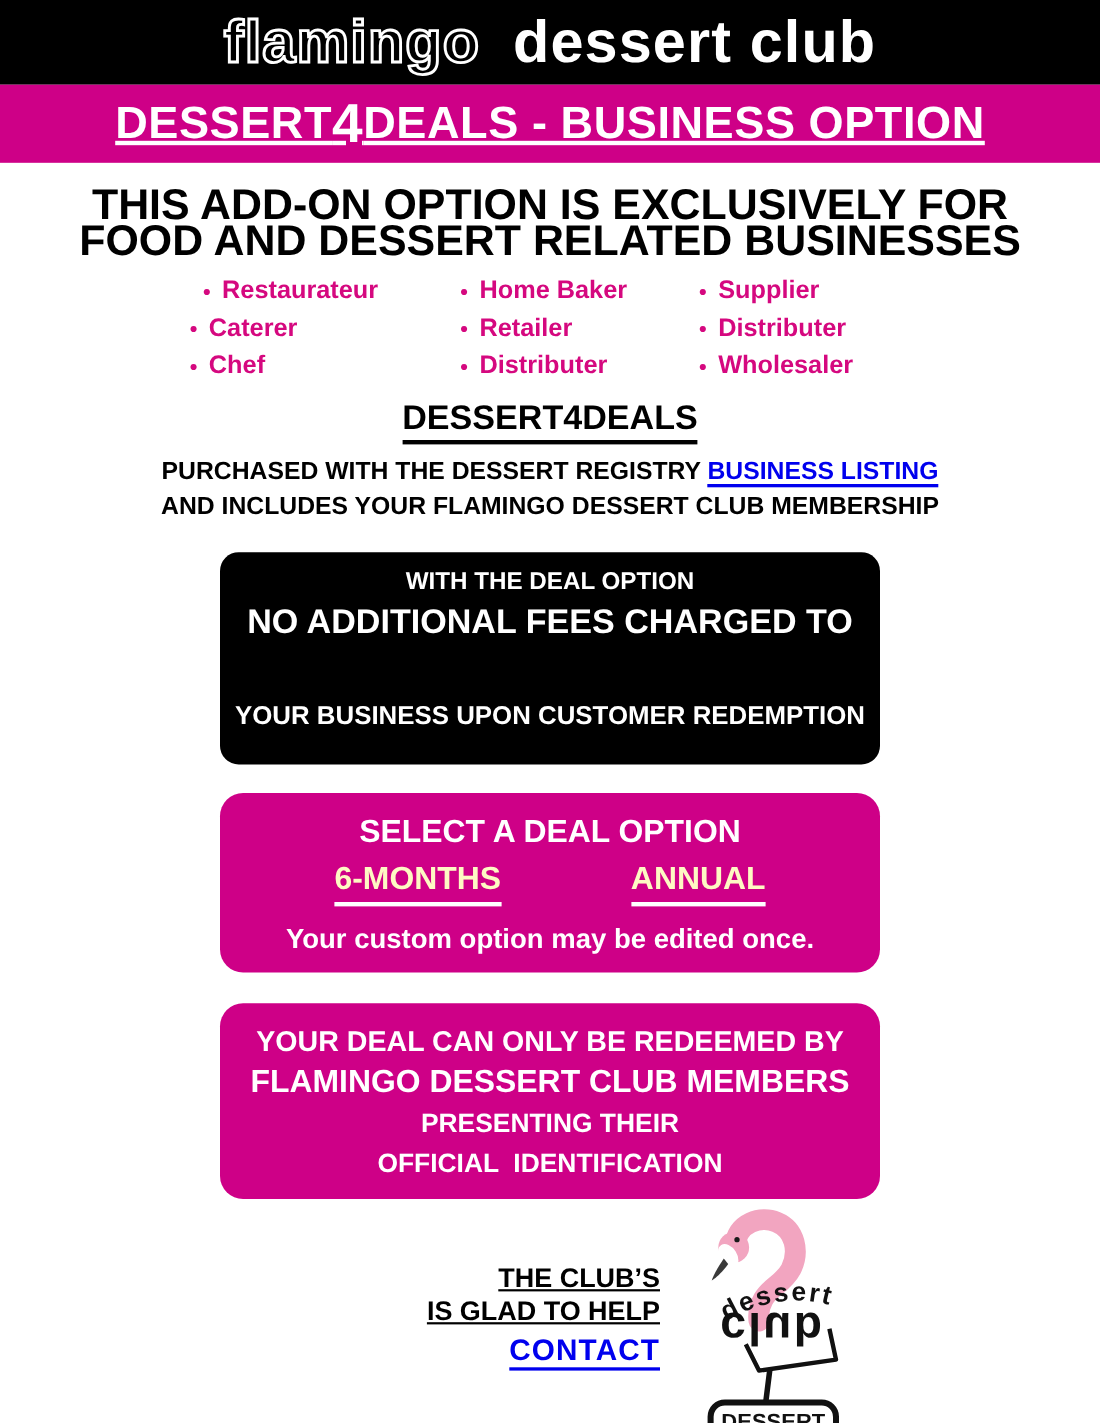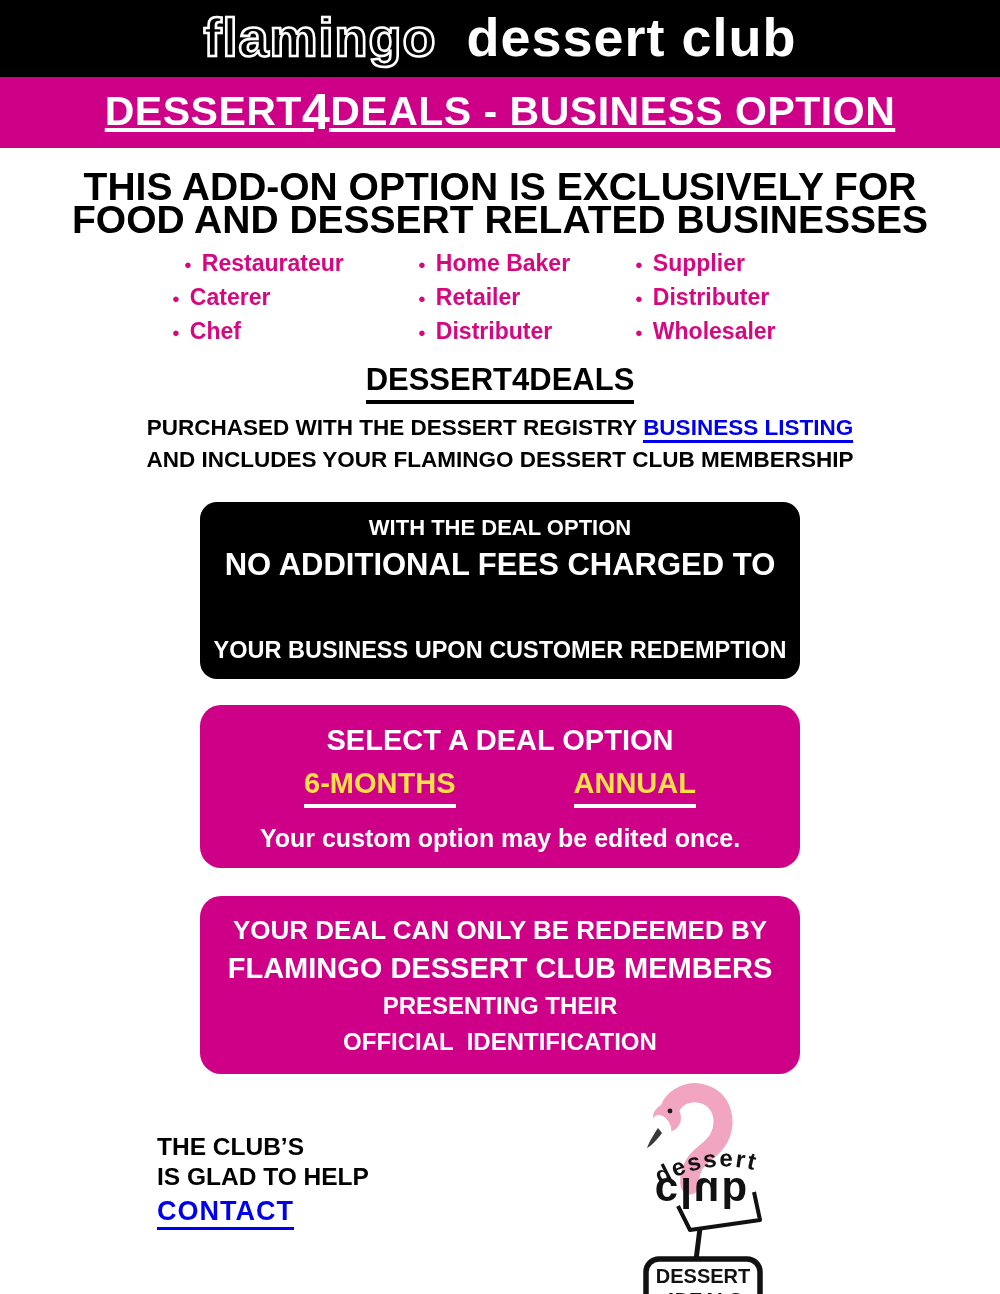--- a/index.html
+++ b/index.html
@@ -36,44 +36,44 @@
   .registry-title { margin-top:14px; text-align:center; }
   .registry-title span {
     display:inline-block; font-weight:bold; font-size:31px;
     border-bottom:4px solid #000; padding-bottom:2px;
   }
   .registry-lines { margin-top:8px; text-align:center; font-weight:bold; font-size:22.5px; line-height:32px; }
   a.blue-link { color:#0000EE; text-decoration:none; border-bottom:3px solid #0000EE; }
   
   .box { width:600px; margin:0 auto; text-align:center; color:#fff; }
   .box-black {
-    margin-top:26px; background:#000; border-radius:17px; padding:10px 8px 12px;
+    margin-top:26px; background:#000; border-radius:17px; padding:10px 8px 28px;
   }
   .box-black .l1 { font-weight:bold; font-size:22px; line-height:32px; }
   .box-black .l2 { font-weight:bold; font-size:31px; line-height:42px; }
   .box-black .l3 { font-weight:bold; font-size:23.5px; line-height:34px;margin-top:47px; }
   .box-pink { background:#CE0087; border-radius:21px; }
   .box-deal { margin-top:26px; padding:16px 8px 14px; }
   .box-deal .title { font-weight:bold; font-size:29px; line-height:38px; }
   .deal-options { display:flex; justify-content:center; gap:118px; margin-top:8px; }
   .deal-options a {
-    color:#fde047; font-weight:bold; font-size:29px; text-decoration:none;
+    color:#fef9c3; font-weight:bold; font-size:29px; text-decoration:none;
     border-bottom:4px solid #fff; padding-bottom:4px;
   }
   .box-deal .note { font-weight:bold; font-size:25px; margin-top:14px; line-height:32px; }
   .box-redeem { margin-top:28px; padding:16px 8px 14px; }
   .box-redeem .rl1 { font-weight:bold; font-size:26px; line-height:36px; }
   .box-redeem .rl2 { font-weight:bold; font-size:29px; line-height:40px; }
   .box-redeem .rl3 { font-weight:bold; font-size:24px; line-height:36px; }
   .box-redeem .rl4 { font-weight:bold; font-size:24px; line-height:36px; white-space:pre-wrap; }
   
   .footer { position:relative; height:299px; }
   .footer-text {
-    position:absolute; left:157px; top:58px; width:430px; text-align:left;
-    font-weight:bold; font-size:24.5px; line-height:30px;
+    position:absolute; left:170px; top:58px; width:430px; text-align:right;
+    font-weight:bold; font-size:24.5px; line-height:30px;text-decoration:underline;
   }
   a.contact-link {
     display:inline-block; margin-top:4px; color:#0000EE; font-weight:bold; font-size:27px;
     letter-spacing:1px; text-decoration:none; border-bottom:3px solid #0000EE; padding-bottom:1px;
   }
   .logo-art { position:absolute; left:620px; top:8px; }
 </style>
 </head>
 <body>
 

